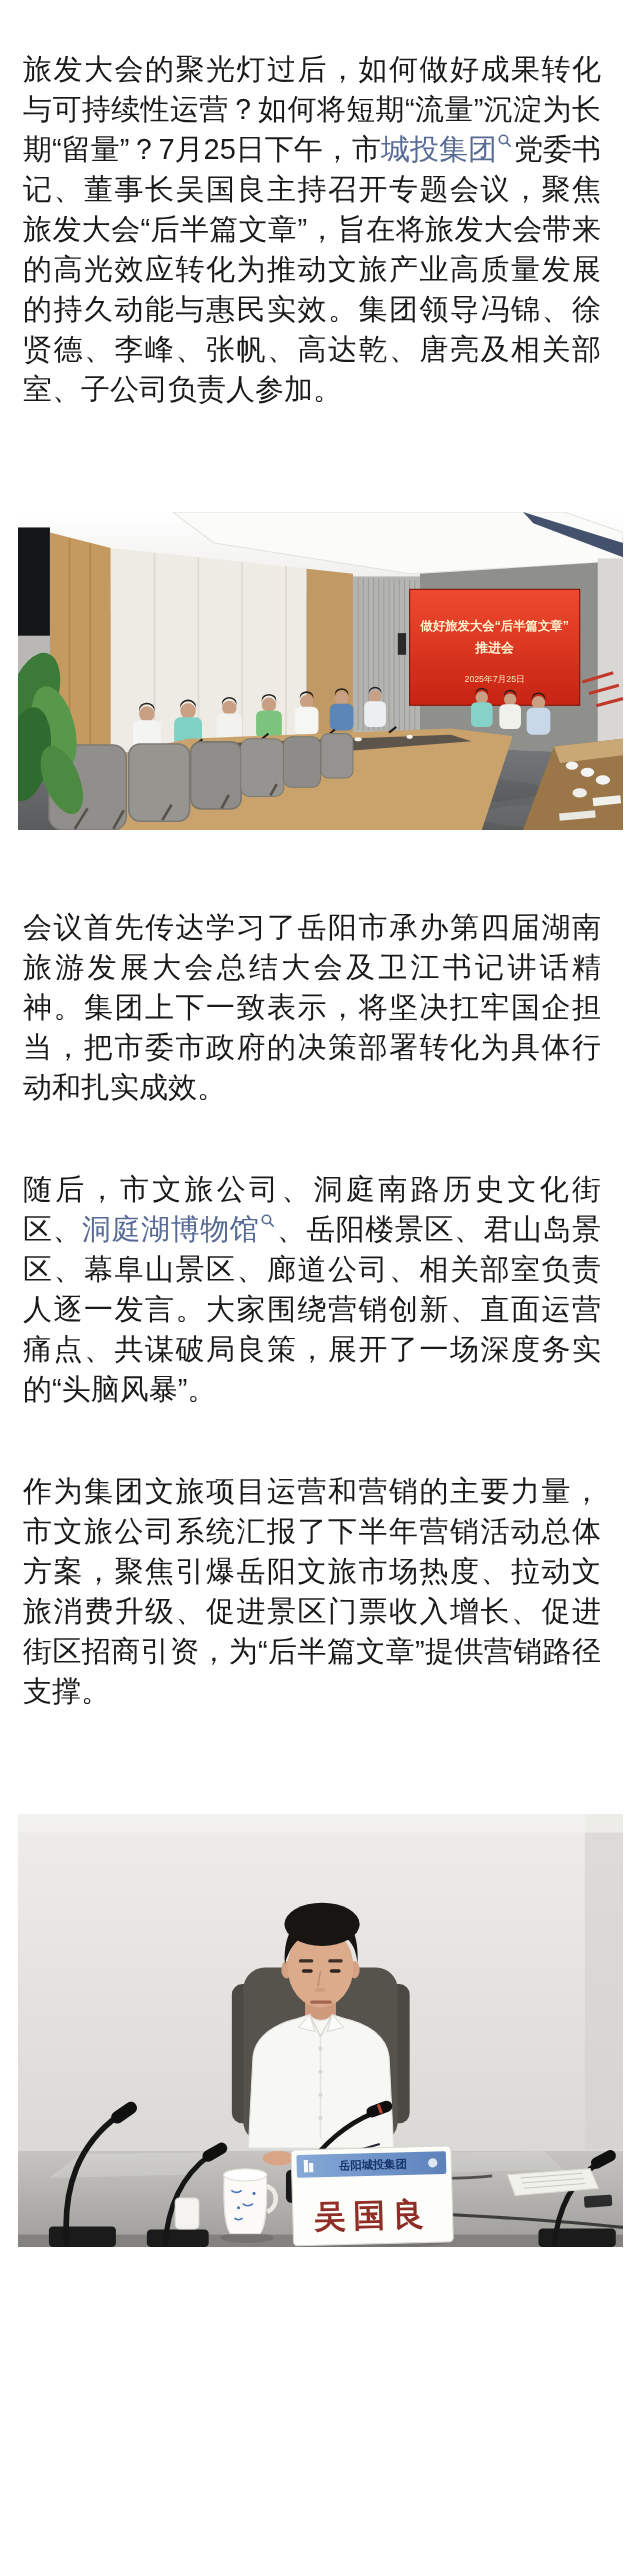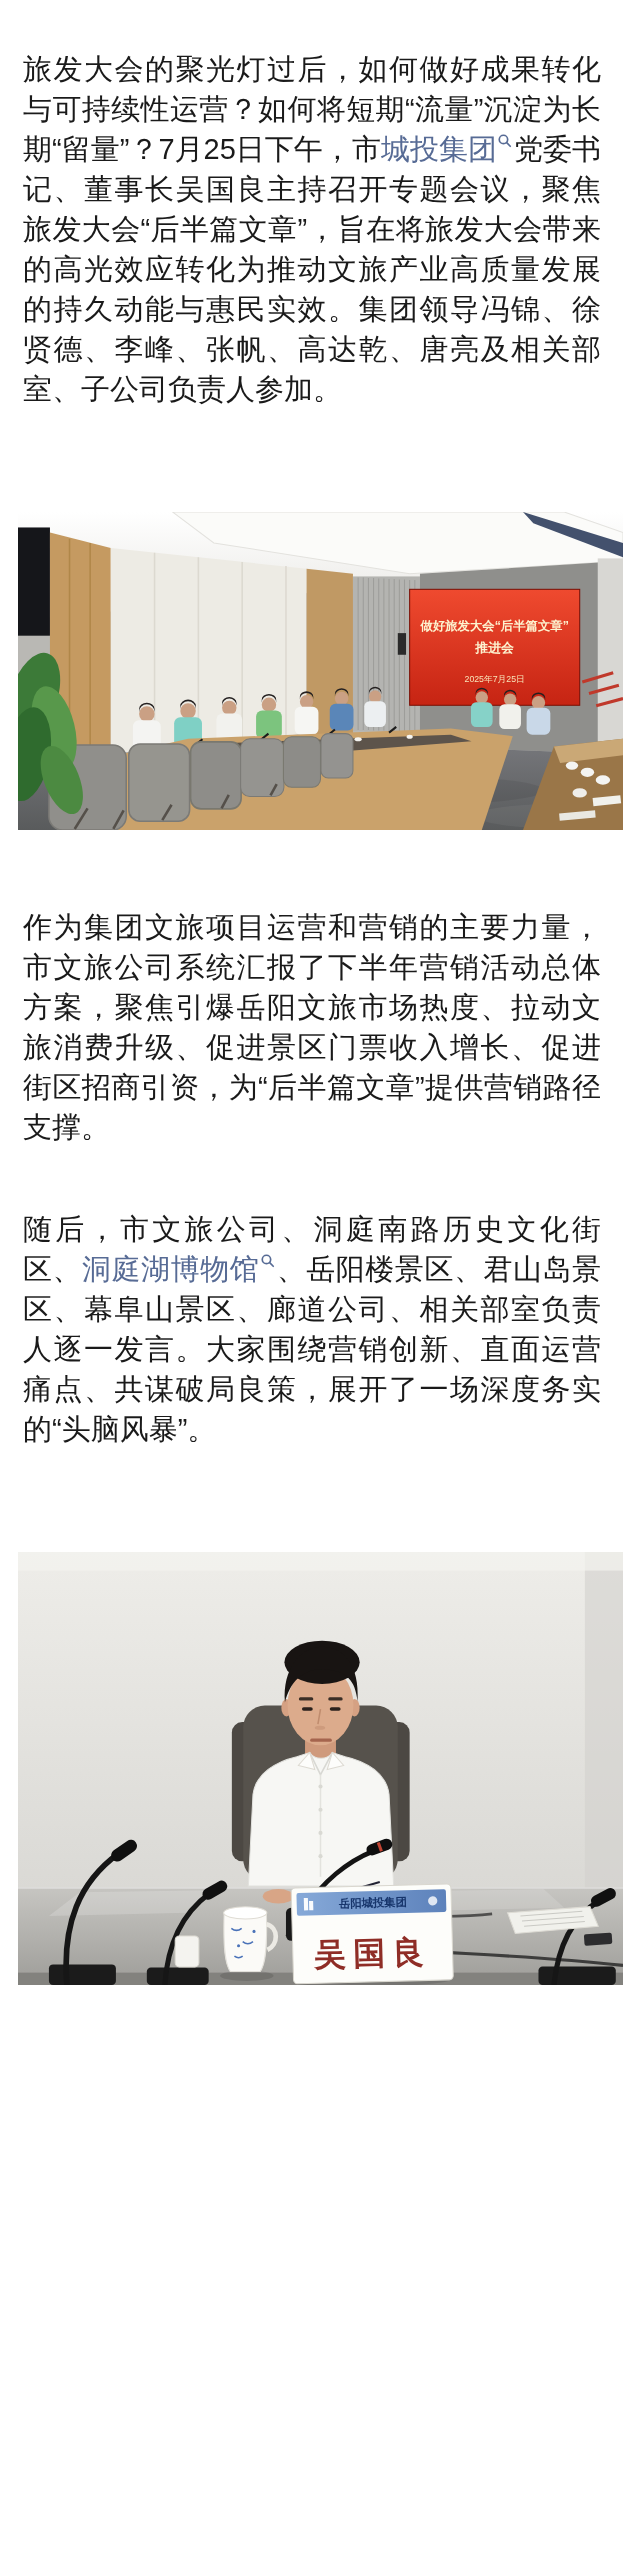--- a/index.html
+++ b/index.html
@@ -169,25 +169,26 @@
 
       <g>
         <ellipse cx="30" cy="360" rx="46" ry="90" fill="#3c7a38" transform="rotate(18 30 360)"></ellipse>
         <ellipse cx="70" cy="420" rx="40" ry="84" fill="#58984b" transform="rotate(-14 70 420)"></ellipse>
         <ellipse cx="18" cy="470" rx="44" ry="92" fill="#2f6b2e" transform="rotate(10 18 470)"></ellipse>
         <ellipse cx="85" cy="520" rx="34" ry="70" fill="#4c8a41" transform="rotate(-22 85 520)"></ellipse>
       </g>
     </svg>
   </figure>
 
-  <p><span>作为集团文旅项目运营和营销的主要力量，市文旅公司系统汇报了下半年营销活动总体方案，聚焦引爆岳阳文旅市场热度、拉动文旅消费升级、促进景区门票收入增长、促进街区招商引资，为“后半篇文章”提供营销路径支撑。</span></p>
+  <p><span>会议首先传达学习了岳阳市承办第四届湖南旅游发展大会总结大会及卫江书记讲话精神。集团上下一致表示，将坚决扛牢国企担当，把市委市政府的决策部署转化为具体行动和扎实成效。</span></p>
   <p><span>随后，市文旅公司、洞庭南路历史文化街区、</span><span class="lnk">洞庭湖博物馆</span><span class="mag"><svg viewBox="0 0 24 24">
           <circle cx="10" cy="10" r="6.5" fill="none" stroke="currentColor" stroke-width="2.6"></circle>
           <line x1="15" y1="15" x2="20.5" y2="20.5" stroke="currentColor" stroke-width="2.6" stroke-linecap="round"></line>
         </svg></span><span>、岳阳楼景区、君山岛景区、幕阜山景区、廊道公司、相关部室负责人逐一发言。大家围绕营销创新、直面运营痛点、共谋破局良策，展开了一场深度务实的“头脑风暴”。</span></p>
+  <p><span>作为集团文旅项目运营和营销的主要力量，市文旅公司系统汇报了下半年营销活动总体方案，聚焦引爆岳阳文旅市场热度、拉动文旅消费升级、促进景区门票收入增长、促进街区招商引资，为“后半篇文章”提供营销路径支撑。</span></p>
 
   <figure class="photo-2">
     <svg viewBox="0 0 1174 840" preserveAspectRatio="none" style="font-size:56px">
       <defs>
         <linearGradient id="wall2" x1="0" y1="0" x2="0" y2="1">
           <stop offset="0" stop-color="#eeede9"></stop>
             <stop offset="1" stop-color="#d9d8d4"></stop>
         </linearGradient>
         <linearGradient id="tbl2" x1="0" y1="0" x2="0" y2="1">
           <stop offset="0" stop-color="#c6c5c1"></stop>

